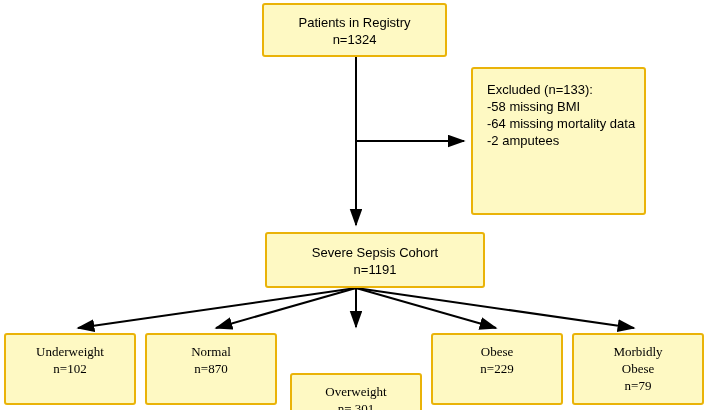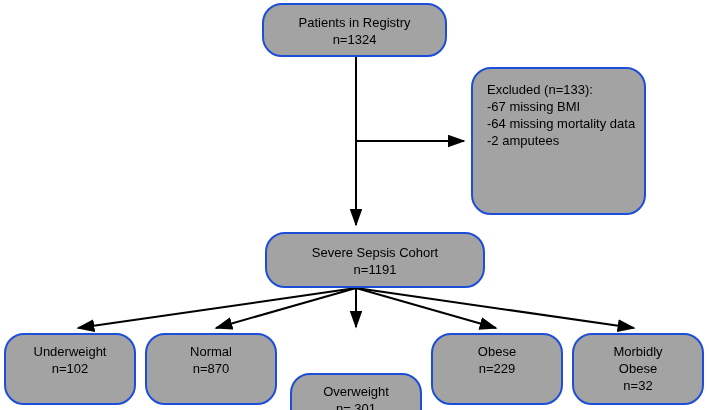--- a/index.html
+++ b/index.html
@@ -11,23 +11,23 @@
     position: relative;
     width: 709px;
     height: 410px;
     background: #ffffff;
     font-family: "Liberation Sans", sans-serif;
     overflow: hidden;
   }
   .node {
     position: absolute;
     box-sizing: border-box;
-    border: 2px solid #1d4ed8;
-    border-radius: 20px;
-    background: #a3a3a3;
+    border: 2px solid #eab308;
+    border-radius: 3px;
+    background: #fef9c3;
     z-index: 2;
   }
   .node-text {
     position: absolute;
     left: 0;
     right: 0;
     text-align: center;
     color: #000000;
     font-size: 13px;
     line-height: 17px;
@@ -59,20 +59,21 @@
     top: 232px;
     width: 220px;
     height: 56px;
   }
   #cohort-box .node-text { top: 10px; }
 
   .leaf {
     top: 333px;
     width: 132px;
     height: 72px;
+    font-family: Liberation Serif, serif;
   }
   .leaf .node-text { top: 8px; }
 
   #leaf-0 { left: 4px; }
   #leaf-1 { left: 145px; }
   #leaf-2 { left: 290px; margin-top: 40px; }
   #leaf-3 { left: 431px; }
   #leaf-4 { left: 572px; }
 
   #edges {
@@ -111,21 +112,21 @@
     <line x1="356" y1="288" x2="634" y2="328" stroke="#000000" stroke-width="2" marker-end="url(#arrowhead)"></line>
   </svg>
 
   <div class="node" id="top-box">
     <div class="node-text">Patients in Registry
 n=1324</div>
   </div>
 
   <div class="node" id="excluded-box">
     <div class="node-text left-align">Excluded (n=133):
--67 missing BMI
+-58 missing BMI
 -64 missing mortality data
 -2 amputees</div>
   </div>
 
   <div class="node" id="cohort-box">
     <div class="node-text">Severe Sepsis Cohort
 n=1191</div>
   </div>
 
   <div class="node leaf" id="leaf-0">
@@ -144,16 +145,16 @@
   </div>
 
   <div class="node leaf" id="leaf-3">
     <div class="node-text">Obese
 n=229</div>
   </div>
 
   <div class="node leaf" id="leaf-4">
     <div class="node-text">Morbidly
 Obese
-n=32</div>
+n=79</div>
   </div>
 
 </div>
 
 </body></html>

